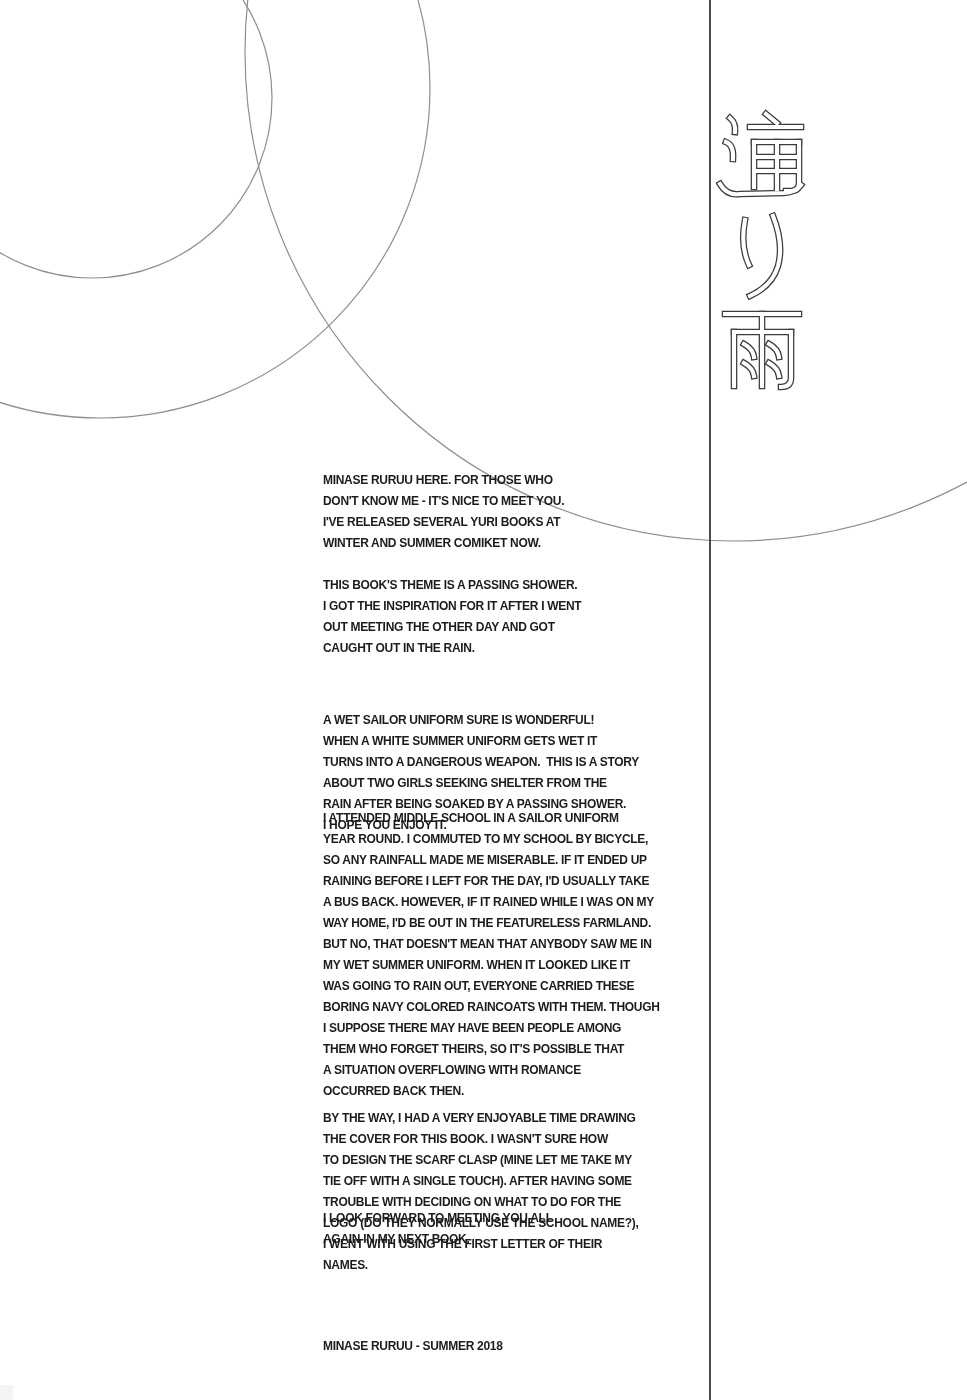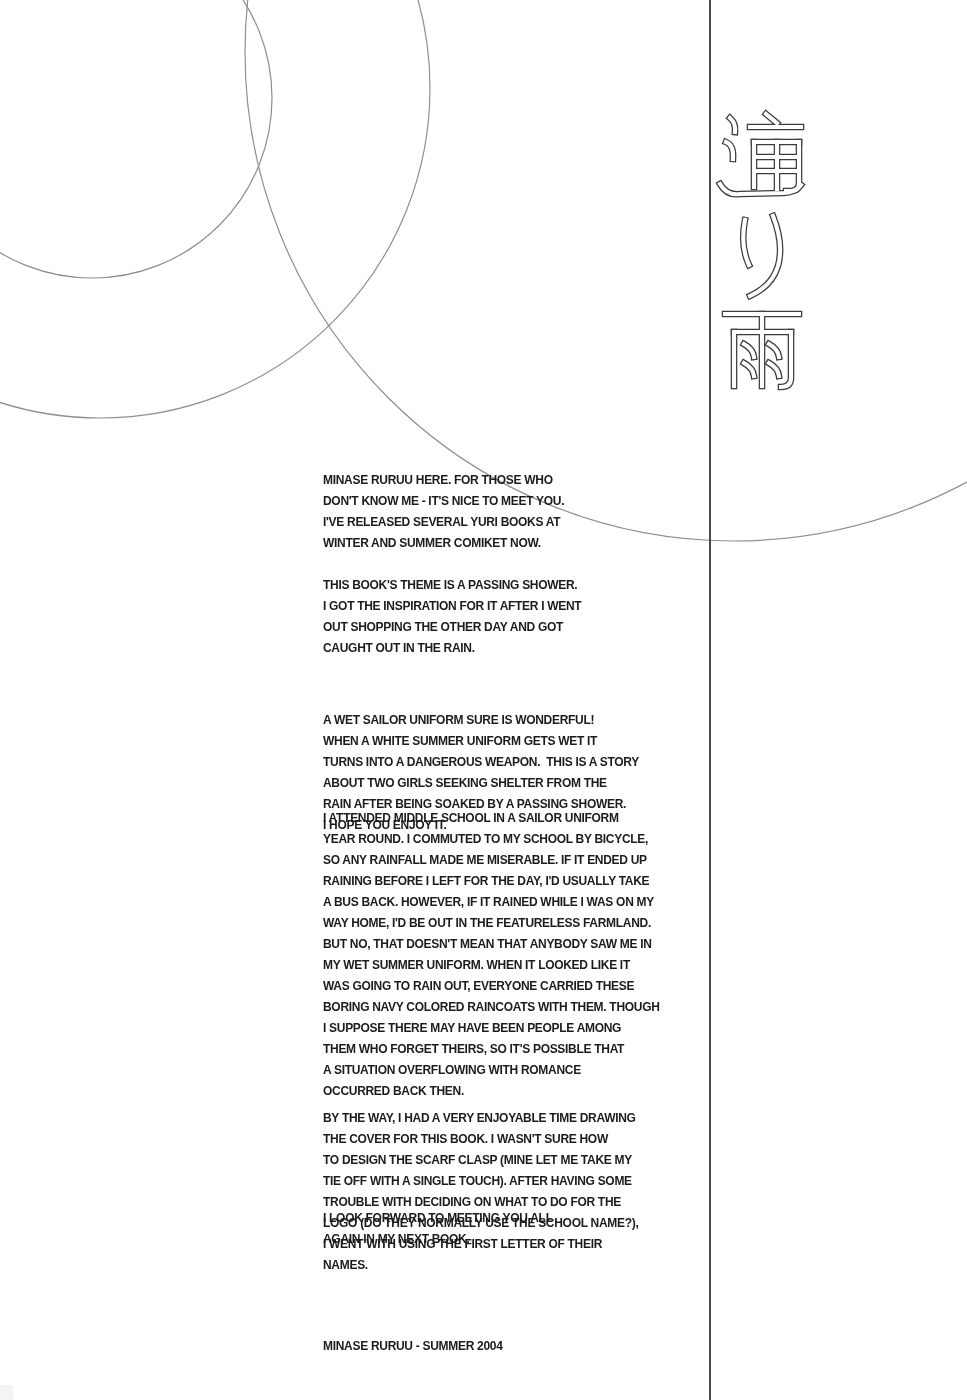--- a/index.html
+++ b/index.html
@@ -82,21 +82,21 @@
     </svg>
   </div>
 
   <main>
     <p class="para" style="top:470px">MINASE RURUU HERE. FOR THOSE WHO
 DON'T KNOW ME - IT'S NICE TO MEET YOU.</p>
     <p class="para" style="top:512px">I'VE RELEASED SEVERAL YURI BOOKS AT
 WINTER AND SUMMER COMIKET NOW.</p>
     <p class="para" style="top:575px">THIS BOOK'S THEME IS A PASSING SHOWER.
 I GOT THE INSPIRATION FOR IT AFTER I WENT
-OUT SHOPPING THE OTHER DAY AND GOT
+OUT MEETING THE OTHER DAY AND GOT
 CAUGHT OUT IN THE RAIN.</p>
     <p class="para" style="top:710px">A WET SAILOR UNIFORM SURE IS WONDERFUL!
 WHEN A WHITE SUMMER UNIFORM GETS WET IT
 TURNS INTO A DANGEROUS WEAPON.  THIS IS A STORY
 ABOUT TWO GIRLS SEEKING SHELTER FROM THE
 RAIN AFTER BEING SOAKED BY A PASSING SHOWER.
 I HOPE YOU ENJOY IT.</p>
     <p class="para" style="top:808px">I ATTENDED MIDDLE SCHOOL IN A SAILOR UNIFORM
 YEAR ROUND. I COMMUTED TO MY SCHOOL BY BICYCLE,
 SO ANY RAINFALL MADE ME MISERABLE. IF IT ENDED UP
@@ -114,20 +114,20 @@
     <p class="para" style="top:1108px">BY THE WAY, I HAD A VERY ENJOYABLE TIME DRAWING
 THE COVER FOR THIS BOOK. I WASN'T SURE HOW
 TO DESIGN THE SCARF CLASP (MINE LET ME TAKE MY
 TIE OFF WITH A SINGLE TOUCH). AFTER HAVING SOME
 TROUBLE WITH DECIDING ON WHAT TO DO FOR THE
 LOGO (DO THEY NORMALLY USE THE SCHOOL NAME?),
 I WENT WITH USING THE FIRST LETTER OF THEIR
 NAMES.</p>
     <p class="para" style="top:1208px">I LOOK FORWARD TO MEETING YOU ALL
 AGAIN IN MY NEXT BOOK.</p>
-    <p class="para" style="top:1336px">MINASE RURUU - SUMMER 2004</p>
+    <p class="para" style="top:1336px">MINASE RURUU - SUMMER 2018</p>
   </main>
 
   <div class="artifact">
     
   </div>
 
 </div>
 
 </body></html>

